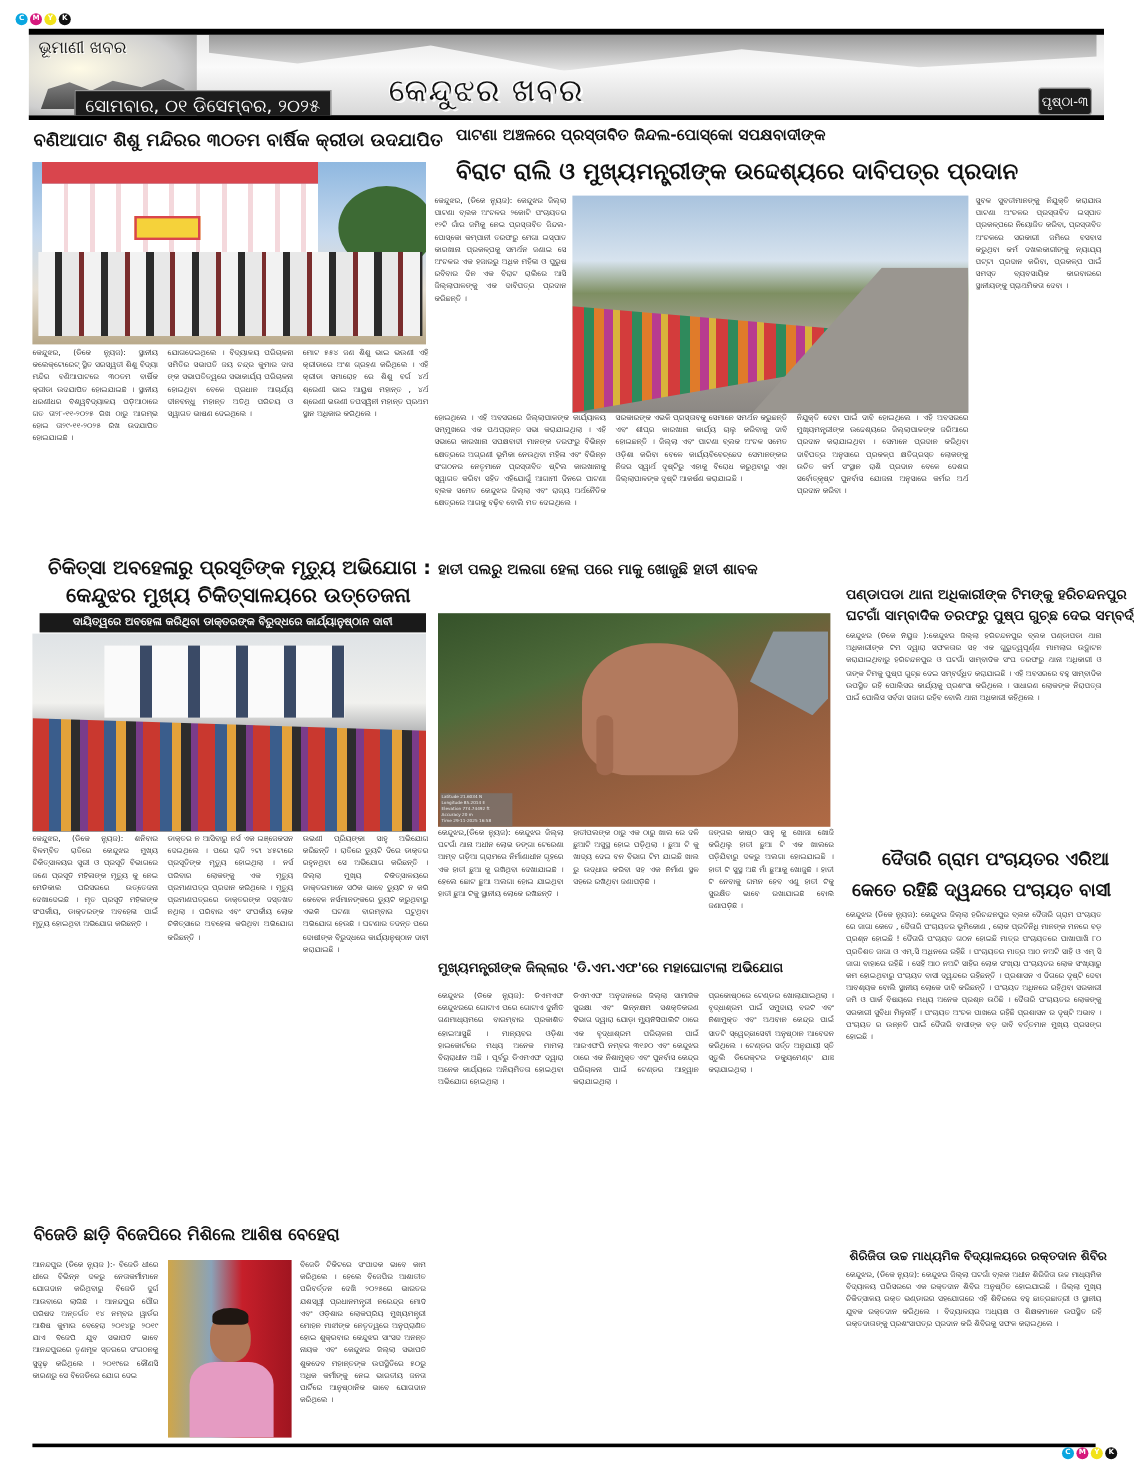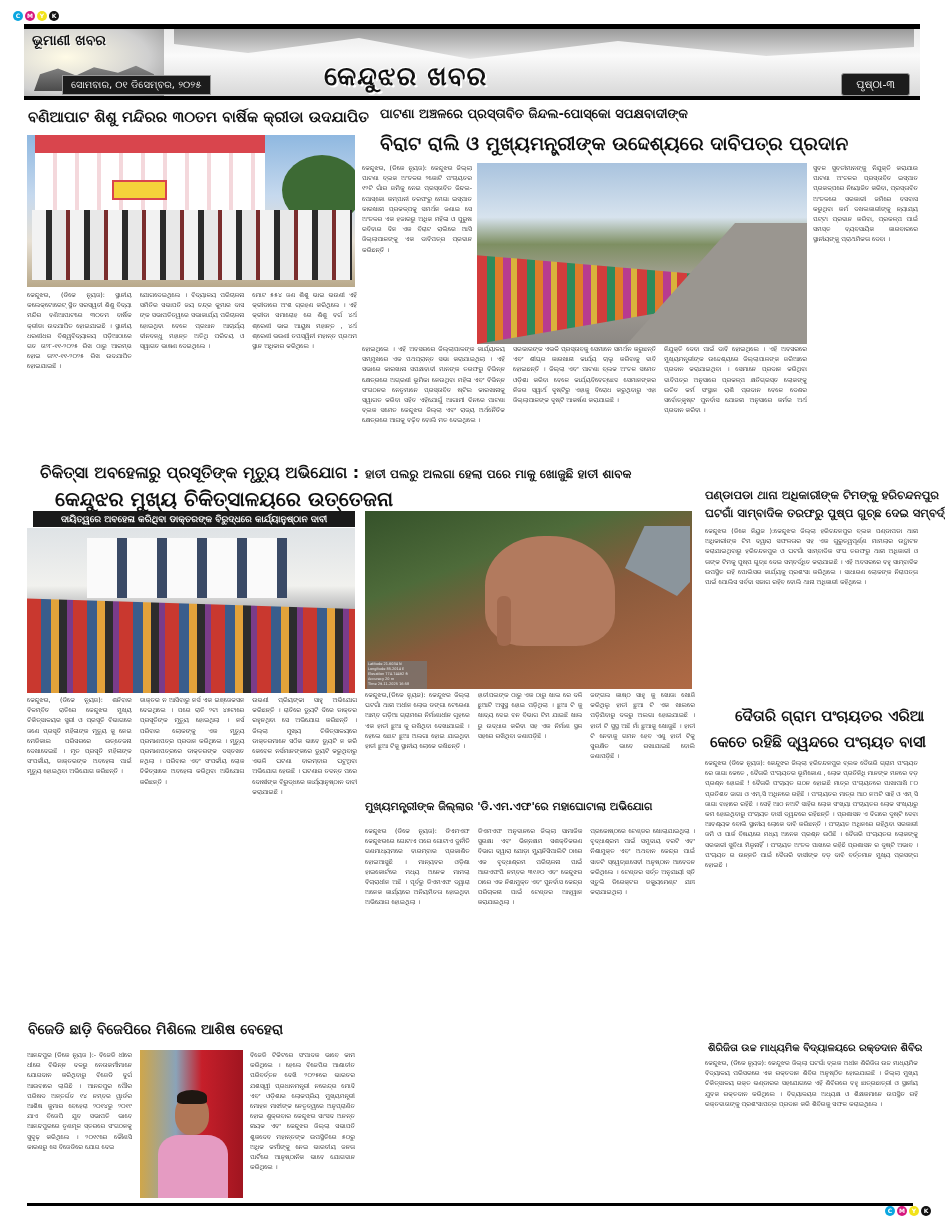--- a/index.html
+++ b/index.html
@@ -5,25 +5,25 @@
 *{box-sizing:border-box;margin:0;padding:0}
 body{width:945px;height:1226px;background:#fff;font-family:"DejaVu Sans",sans-serif;color:#111;position:relative;overflow:hidden}
 .cmyk{position:absolute;display:flex;gap:2px}
 .cmyk span{width:10px;height:10px;border-radius:50%;font-size:6px;line-height:10px;text-align:center;color:#fff;font-weight:bold}
 .cmyk-top{left:13px;top:11px}
 .cmyk-bot{left:885px;top:1206px}
 .c{background:#0aa6e0}.m{background:#d6187d}.y{background:#f2e21a;color:#333}.k{background:#111}
 .masthead{position:absolute;left:24px;top:24px;width:896px;height:76px;background:linear-gradient(180deg,#e9e9e9 0%,#fafafa 40%,#d8d8d8 100%);border-top:5px solid #000;border-bottom:4px solid #000;overflow:hidden}
 .mh-left{position:absolute;left:0;top:0;width:140px;height:70px;background:radial-gradient(ellipse at 30% 40%,#fffbe6 0%,#cfcfcf 60%,#8a8a8a 100%)}
 .mh-left .huts{position:absolute;left:10px;bottom:8px;width:120px;height:28px;background:linear-gradient(180deg,#8b8b8b,#4b4b4b);clip-path:polygon(0 100%,5% 40%,20% 20%,35% 45%,50% 15%,70% 35%,85% 10%,100% 40%,100% 100%)}
-.mh-sub{position:absolute;left:8px;top:3px;font-size:14px;font-weight:bold;color:#111;text-shadow:1px 1px 0 #fff}
-.mh-date{position:absolute;left:38px;top:46px;background:#1c1c1c;color:#fff;font-size:10px;padding:3px 8px;border-radius:0;border:1px solid #999}
+.mh-sub{position:absolute;left:8px;top:3px;font-size:14px;font-weight:normal;color:#111;text-shadow:1px 1px 0 #fff}
+.mh-date{position:absolute;left:38px;top:46px;background:#1c1c1c;color:#fff;font-size:15px;padding:3px 8px;border-radius:0;border:1px solid #999}
 .mh-mtn{position:absolute;left:150px;top:0;width:740px;height:30px;background:linear-gradient(180deg,#9a9a9a,#e5e5e5);clip-path:polygon(0 0,100% 0,100% 60%,80% 90%,60% 40%,40% 100%,25% 30%,10% 80%,0 50%)}
-.mh-title{position:absolute;left:300px;top:32px;font-size:26px;font-weight:bold;color:#111;letter-spacing:1px;text-shadow:2px 2px 0 #fff,-1px -1px 0 #fff}
-.mh-page{position:absolute;right:10px;top:44px;background:#1c1c1c;color:#fff;font-size:11px;padding:4px 14px;border-radius:3px;border:1px solid #999}
+.mh-title{position:absolute;left:300px;top:32px;font-size:26px;font-weight:normal;color:#111;letter-spacing:1px;text-shadow:2px 2px 0 #fff,-1px -1px 0 #fff}
+.mh-page{position:absolute;right:10px;top:44px;background:#1c1c1c;color:#fff;font-size:11px;padding:4px 2px;border-radius:3px;border:1px solid #999}
 .hl{position:absolute;font-weight:bold;color:#111;white-space:nowrap;line-height:1.15}
 .photo{position:absolute;overflow:hidden}
 .body{position:absolute;font-size:6.3px;line-height:10.2px;color:#222;text-align:justify;overflow:hidden}
 .cols{display:flex;gap:8px}
 .cols p{flex:1}
 .banner{position:absolute;left:33px;top:511px;width:322px;height:16px;background:#1a1a1a;color:#fff;font-size:9px;line-height:16px;text-align:center;font-weight:bold}
 .rule{position:absolute;background:#000}
 </style>
 </head>
 <body>
@@ -76,21 +76,21 @@
   </div>
   <div class="body cols" style="left:362px;top:344px;width:445px;height:136px">
     <p>ହୋଇଥିଲେ । ଏହି ଅବସରରେ ଜିଲ୍ଲାପାଳଙ୍କ କାର୍ଯ୍ୟାଳୟ ସମ୍ମୁଖରେ ଏକ ପଥପ୍ରାନ୍ତ ସଭା କରାଯାଇଥିଲା । ଏହି ସଭାରେ କାରଖାନା ସପକ୍ଷବାଦୀ ମାନଙ୍କ ତରଫରୁ ବିଭିନ୍ନ କ୍ଷେତ୍ରରେ ଅଗ୍ରଣୀ ଭୂମିକା ନେଉଥିବା ମହିଳା ଏବଂ ବିଭିନ୍ନ ସଂଗଠନର ନେତୃମାନେ ପ୍ରସ୍ତାବିତ ଷ୍ଟିଲ କାରଖାନାକୁ ସ୍ୱାଗତ କରିବା ସହିତ ଏହିଯୋଗୁଁ ଆଗାମୀ ଦିନରେ ପାଟଣା ବ୍ଲକ ସମେତ କେନ୍ଦୁଝର ଜିଲ୍ଲା ଏବଂ ରାଜ୍ୟ ଅର୍ଥନୈତିକ କ୍ଷେତ୍ରରେ ଆଗକୁ ବଢ଼ିବ ବୋଲି ମତ ଦେଇଥିଲେ ।</p>
     <p>ସରକାରଙ୍କ ଏଭଳି ପ୍ରସ୍ତାବକୁ ସେମାନେ ସମର୍ଥନ କରୁଛନ୍ତି ଏବଂ ଶୀଘ୍ର କାରଖାନା କାର୍ଯ୍ୟ ଚାଲୁ କରିବାକୁ ଦାବି ହୋଇଛନ୍ତି । ଜିଲ୍ଲା ଏବଂ ପାଟଣା ବ୍ଲକ ଅଂଚଳ ସମେତ ଓଡ଼ିଶା କରିବା ବେଳେ କାର୍ଯ୍ୟବିବେଚ୍ଛେଦ ସେମାନଙ୍କର ନିଜର ସ୍ୱାର୍ଥ ଦୃଷ୍ଟିରୁ ଏହାକୁ ବିରୋଧ କରୁଥିବାରୁ ଏହା ଜିଲ୍ଲାପାଳଙ୍କ ଦୃଷ୍ଟି ଆକର୍ଷଣ କରାଯାଇଛି ।</p>
     <p>ନିଯୁକ୍ତି ଦେବା ପାଇଁ ଦାବି ହୋଇଥିଲେ । ଏହି ଅବସରରେ ମୁଖ୍ୟମନ୍ତ୍ରୀଙ୍କ ଉଦ୍ଦେଶ୍ୟରେ ଜିଲ୍ଲାପାଳଙ୍କ ଜରିଆରେ ପ୍ରଦାନ କରାଯାଇଥିବା । ସେମାନେ ପ୍ରଦାନ କରିଥିବା ଦାବିପତ୍ର ଅନୁସାରେ ପ୍ରକଳ୍ପ କ୍ଷତିଗ୍ରସ୍ତ ଲୋକଙ୍କୁ ଉଚିତ କର୍ମ ସଂସ୍ଥାନ ରାଶି ପ୍ରଦାନ ବେଳେ ଦେଶର ସର୍ବୋତ୍କୃଷ୍ଟ ପୁନର୍ବାସ ଯୋଜନା ଅନୁସାରେ କର୍ମର ଅର୍ଥ ପ୍ରଦାନ କରିବା ।</p>
   </div>
 </div>
 
 <div>
   <div class="hl" style="left:40px;top:464px;font-size:16px">ଚିକିତ୍ସା ଅବହେଳାରୁ ପ୍ରସୂତିଙ୍କ ମୃତ୍ୟୁ ଅଭିଯୋଗ :</div>
-  <div class="hl" style="left:55px;top:488px;font-size:20px">କେନ୍ଦୁଝର ମୁଖ୍ୟ ଚିକିତ୍ସାଳୟରେ ଉତ୍ତେଜନା</div>
+  <div class="hl" style="left:55px;top:488px;font-size:17px">କେନ୍ଦୁଝର ମୁଖ୍ୟ ଚିକିତ୍ସାଳୟରେ ଉତ୍ତେଜନା</div>
   <div class="banner">ଦାୟିତ୍ୱରେ ଅବହେଳା କରିଥିବା ଡାକ୍ତରଙ୍କ ବିରୁଦ୍ଧରେ କାର୍ଯ୍ୟାନୁଷ୍ଠାନ ଦାବୀ</div>
   <div class="photo" style="left:27px;top:528px;width:328px;height:165px;background:linear-gradient(180deg,#dfe3e6 0%,#f1f1ee 35%,#8a8c90 60%,#5a5a5f 100%)">
     <div style="position:absolute;left:60px;top:10px;width:200px;height:60px;background:repeating-linear-gradient(90deg,#fafafa 0 30px,#3a4a66 30px 40px)"></div>
     <div style="position:absolute;left:0;top:60px;width:328px;height:105px;background:repeating-linear-gradient(90deg,#c9382f 0 14px,#3a5d8c 14px 24px,#e3a23a 24px 32px,#2d2d2d 32px 40px,#7a3c8a 40px 46px);clip-path:polygon(0 10%,100% 20%,100% 100%,0 100%)"></div>
   </div>
   <div class="body cols" style="left:27px;top:695px;width:330px;height:318px">
     <p>କେନ୍ଦୁଝର, (ଡିକେ ନ୍ୟୁଜ): ଶନିବାର ବିଳମ୍ବିତ ରାତିରେ କେନ୍ଦୁଝର ମୁଖ୍ୟ ଚିକିତ୍ସାଳୟର ସ୍ତ୍ରୀ ଓ ପ୍ରସୂତି ବିଭାଗରେ ଜଣେ ପ୍ରସୂତି ମହିଳାଙ୍କ ମୃତ୍ୟୁ କୁ ନେଇ ମେଡିକାଲ ପରିସରରେ ଉତ୍ତେଜନା ଦେଖାଦେଇଛି । ମୃତ ପ୍ରସୂତି ମହିଳାଙ୍କ ସଂପର୍କୀୟ, ଡାକ୍ତରଙ୍କ ଅବହେଳା ପାଇଁ ମୃତ୍ୟୁ ହୋଇଥିବା ଅଭିଯୋଗ କରିଛନ୍ତି ।</p>
     <p>ଡାକ୍ତର ନ ଆସିବାରୁ ନର୍ସ ଏକ ଇଞ୍ଜେକସନ ଦେଇଥିଲେ । ପରେ ରାତି ୨ଟା ୪୫ଟାରେ ପ୍ରସୂତିଙ୍କ ମୃତ୍ୟୁ ହୋଇଥିଲା । ନର୍ସ ପରିବାର ଲୋକଙ୍କୁ ଏକ ମୃତ୍ୟୁ ପ୍ରମାଣପତ୍ର ପ୍ରଦାନ କରିଥିଲେ । ମୃତ୍ୟୁ ପ୍ରମାଣପତ୍ରରେ ଡାକ୍ତରଙ୍କ ଦସ୍ତଖତ ନଥିଲା । ପରିବାର ଏବଂ ସଂପର୍କୀୟ ଲୋକ ଚିକିତ୍ସାରେ ଅବହେଳା କରିଥିବା ଅଭିଯୋଗ କରିଛନ୍ତି ।</p>
     <p>ଉଭଣୀ ପ୍ରିୟଙ୍କା ସାହୁ ଅଭିଯୋଗ କରିଛନ୍ତି । ରାତିରେ ଡ୍ୟୁଟି ଦିରେ ଡାକ୍ତର ରହୁନଥିବା ସେ ଅଭିଯୋଗ କରିଛନ୍ତି । ଜିଲ୍ଲା ମୁଖ୍ୟ ଚିକିତ୍ସାଳୟରେ ଡାକ୍ତରମାନେ ସଠିକ ଭାବେ ଡ୍ୟୁଟି ନ କରି କେବେଳ ନର୍ସମାନଙ୍କରେ ଡ୍ୟୁଟି କରୁଥିବାରୁ ଏଭଳି ଘଟଣା ବାରମ୍ବାର ଘଟୁଥିବା ଅଭିଯୋଗ ହେଉଛି । ଘଟଣାର ତଦନ୍ତ ପରେ ଦୋଷୀଙ୍କ ବିରୁଦ୍ଧରେ କାର୍ଯ୍ୟାନୁଷ୍ଠାନ ଦାବୀ କରାଯାଇଛି ।</p>
   </div>

